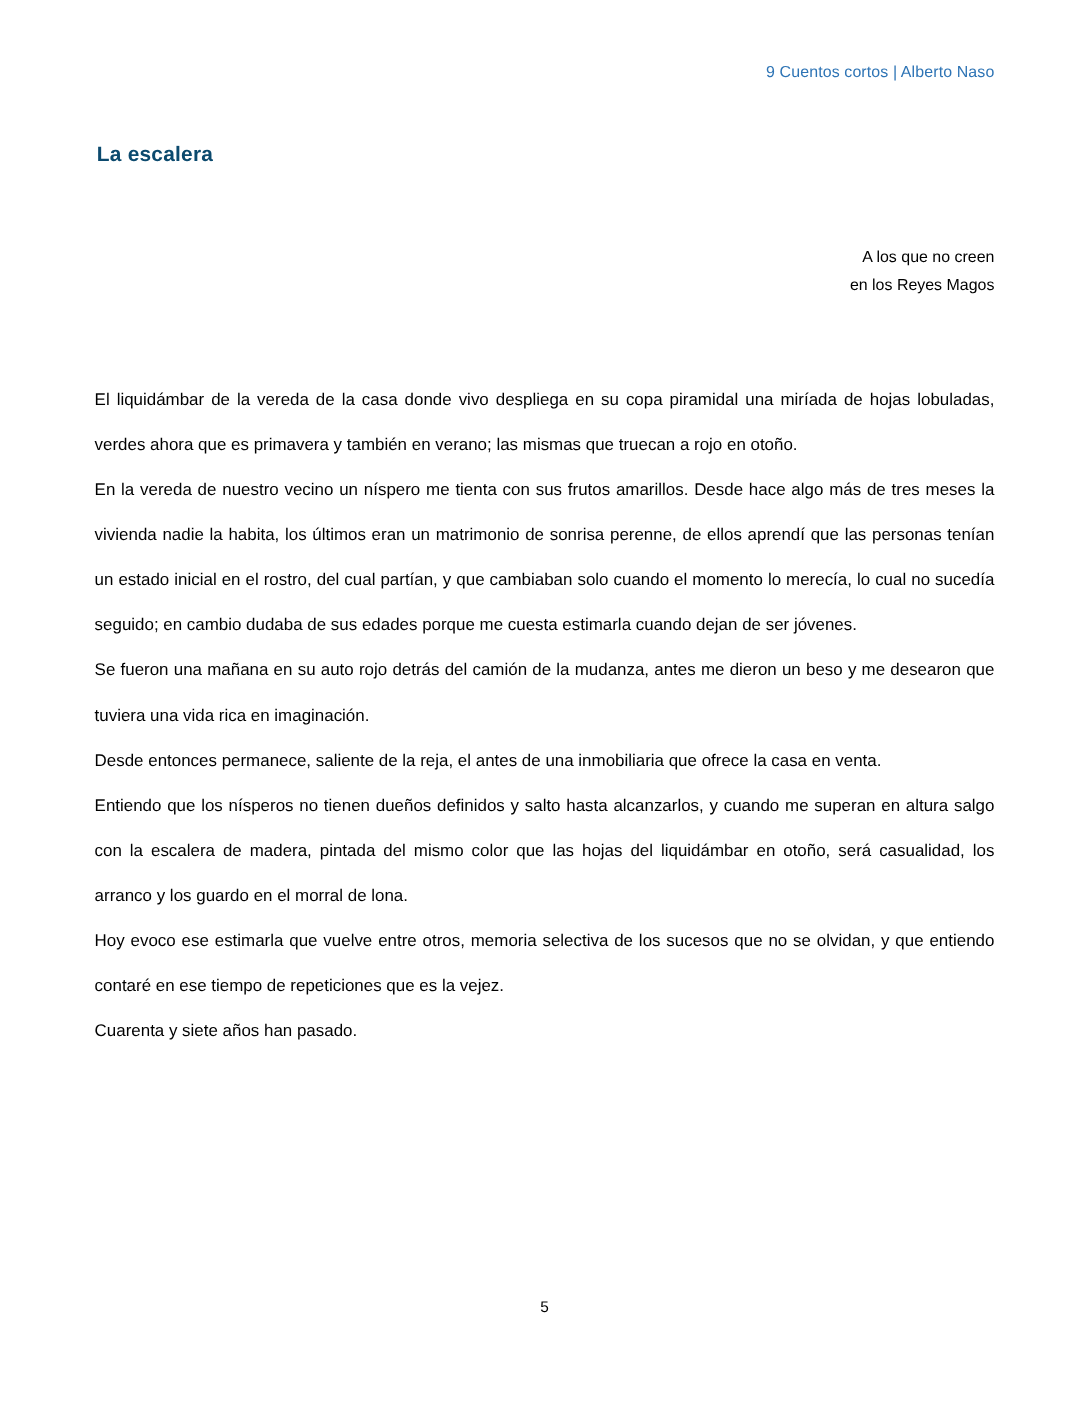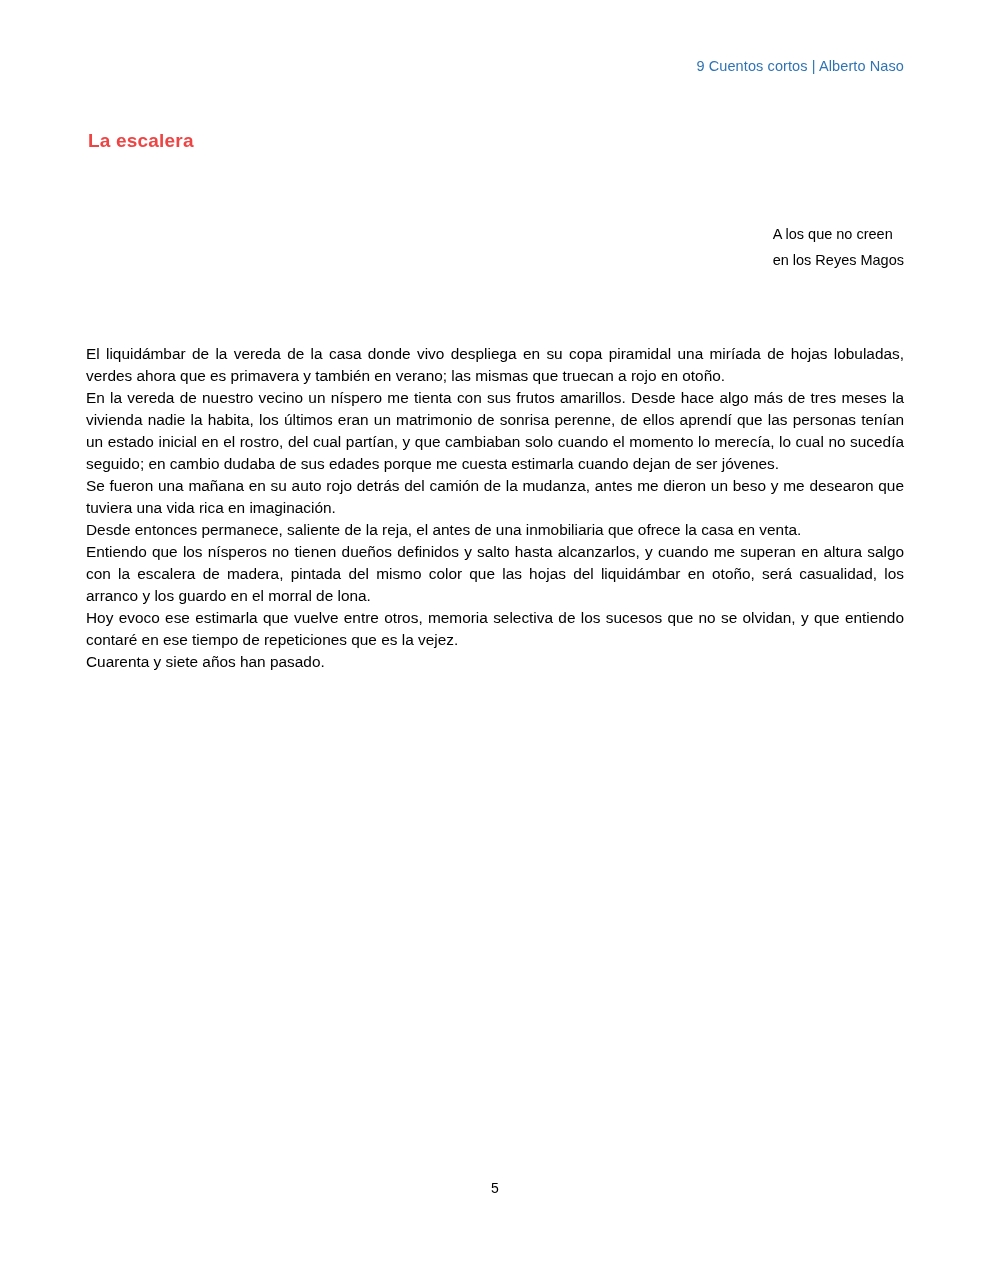--- a/index.html
+++ b/index.html
@@ -32,40 +32,40 @@
     white-space: nowrap;
   }
   .header .sep {
     color: #2e74b5;
   }
   .title {
     position: absolute;
     top: 117px;
     left: 88px;
     font-size: 19px;
-    color: #ef4444;
+    color: #0c4a6e;
     letter-spacing: 0.2px;
   }
   .dedication {
     position: absolute;
     top: 221px;
     right: 86px;
-    text-align: left;
+    text-align: right;
     font-size: 14.5px;
     line-height: 26px;
     color: #000000;
     white-space: pre-line;
   }
   .body-text {
     position: absolute;
     top: 343px;
     left: 86px;
     width: 818px;
     font-size: 15.4px;
-    line-height: 22px;
+    line-height: 41px;
     color: #000000;
   }
   .body-text p {
     margin: 0;
     text-align: justify;
     text-justify: inter-word;
   }
   .page-number {
     position: absolute;
     top: 1180px;

